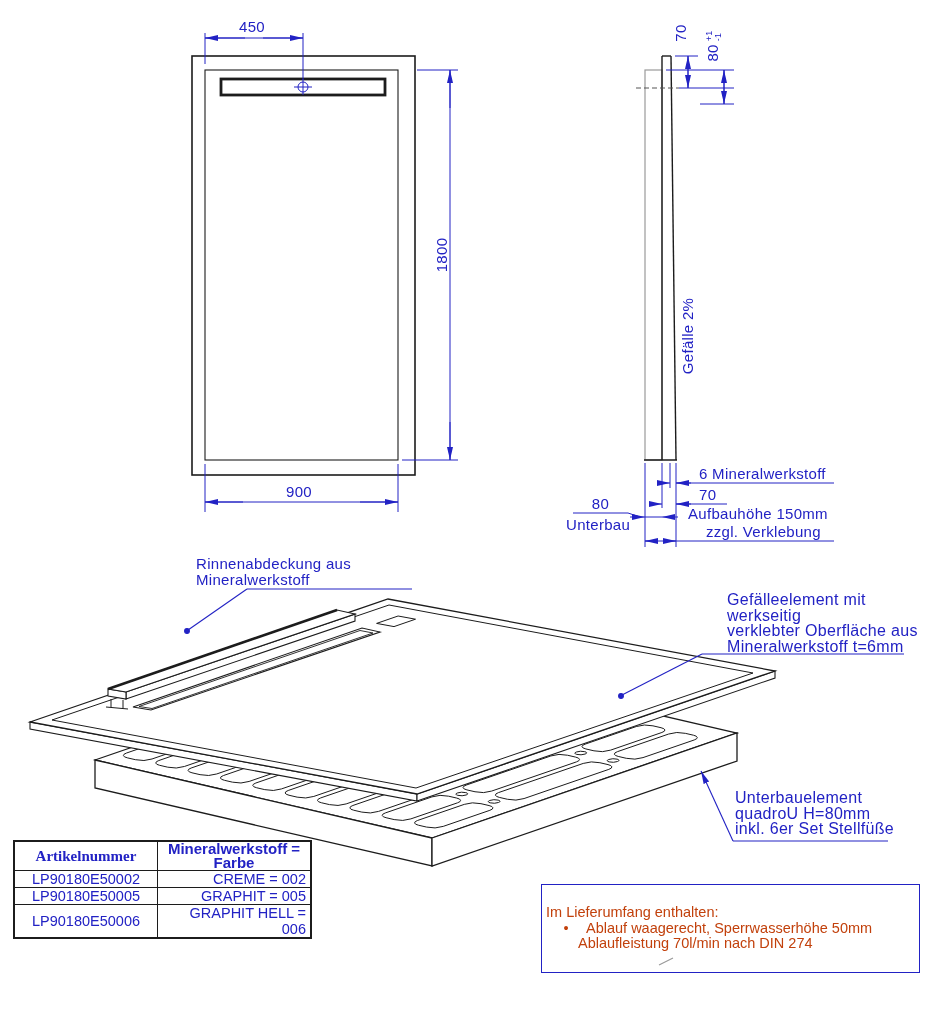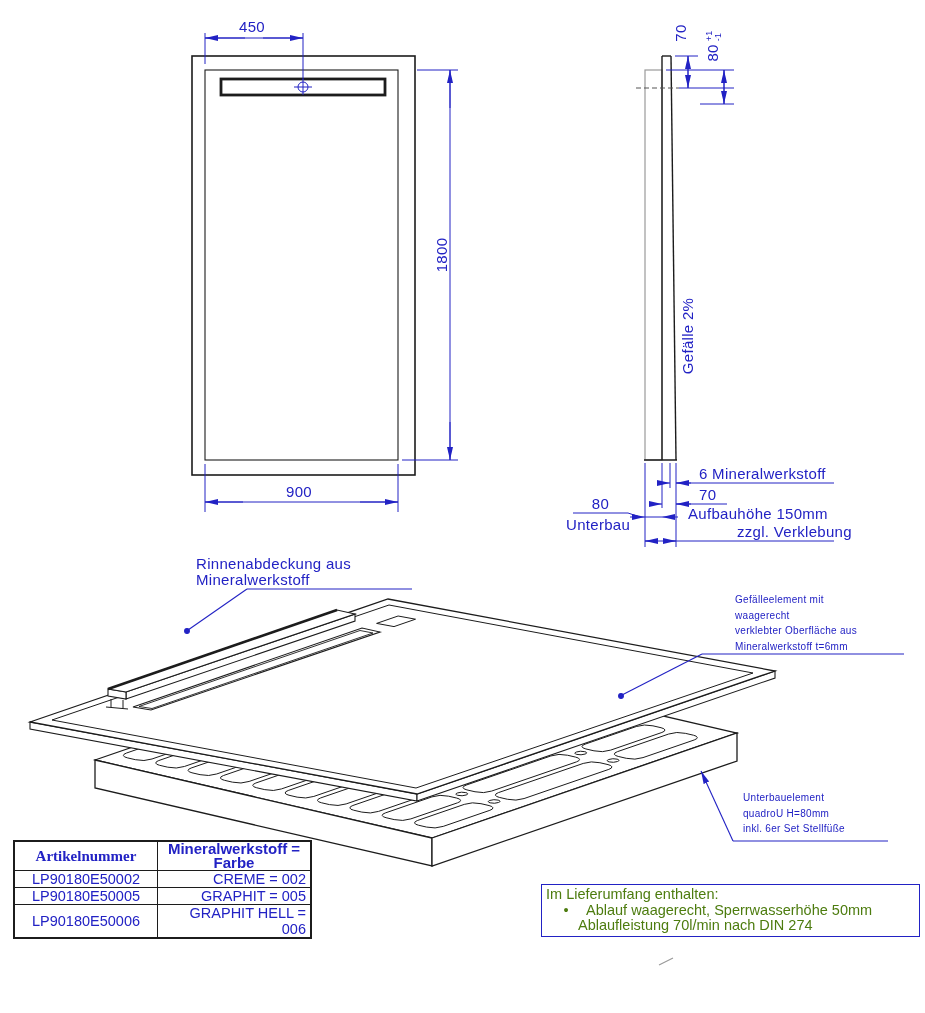--- a/index.html
+++ b/index.html
@@ -4,32 +4,32 @@
 <style>
   html,body{margin:0;padding:0;background:#fff;}
   .canvas{position:relative;width:925px;height:1013px;background:#ffffff;overflow:hidden;
           font-family:"Liberation Sans",sans-serif;color:#2222c4;border-radius:21px;}
   svg{position:absolute;left:0;top:0;}
   .lbl{position:absolute;color:#2222c4;font-size:15px;letter-spacing:.3px;white-space:nowrap;line-height:16px;}
   .lbl.c{text-align:center;}
   .rot{position:absolute;transform:translate(-50%,-50%) rotate(-90deg);transform-origin:center;
        color:#2222c4;font-size:15px;letter-spacing:.3px;white-space:nowrap;}
   .tol{display:inline-block;font-size:9px;line-height:9px;vertical-align:middle;margin-left:3px;text-align:left;}
-  .small-note{font-size:10px;line-height:15.5px;margin-left:8px;}
+  .small-note{font-size:16px;line-height:15.5px;}
   
   .parts-table{position:absolute;left:13px;top:840px;width:299px;border-collapse:collapse;
                border:2px solid #1c1c1c;table-layout:fixed;}
   .parts-table th,.parts-table td{border:1px solid #1c1c1c;padding:0 4px;color:#2222c4;overflow:hidden;}
   .parts-table th{font-size:15px;font-weight:bold;height:28px;line-height:14px;text-align:center;}
   .parts-table td{font-size:14.5px;height:16px;}
   .parts-table td.c1{text-align:center;width:134px;}
   .parts-table td.c2{text-align:right;}
   
   .delivery{position:absolute;left:541px;top:884px;width:369px;height:47px;border:1.6px solid #2222c4;
-            padding:2px 4px;font-size:14.5px;line-height:15.5px;color:#4d7c0f;}
+            padding:20px 4px;font-size:14.5px;line-height:15.5px;color:#c2410c;}
   .delivery .row{display:flex;}
   .delivery .bullet{width:40px;text-align:center;}
   .delivery .ind{margin-left:32px;}
 </style>
 </head>
 <body>
 
 <div class="canvas">
 
   <svg width="925" height="1013" viewBox="0 0 925 1013">
@@ -220,31 +220,31 @@
 
   <div class="rot" style="left:680px;top:33px;">70</div>
   <div class="rot" style="left:714px;top:46px;">
     <span>80</span><span class="tol"><div>+1</div><div>-1</div></span>
   </div>
   <div class="rot" style="left:687px;top:336px;">Gefälle 2%</div>
 
   <div class="lbl" style="left:699px;top:466px;">6 Mineralwerkstoff</div>
   <div class="lbl" style="left:699px;top:487px;">70</div>
   <div class="lbl" style="left:688px;top:506px;">Aufbauhöhe 150mm</div>
-  <div class="lbl" style="left:706px;top:524px;margin-left:31px;">zzgl. Verklebung</div>
+  <div class="lbl" style="left:706px;top:524px;">zzgl. Verklebung</div>
   <div class="lbl c" style="left:573px;top:496px;width:55px;">80</div>
   <div class="lbl" style="left:566px;top:517px;">Unterbau</div>
 
   <div class="lbl" style="left:196px;top:556px;">
     <div>Rinnenabdeckung aus</div>
     <div>Mineralwerkstoff</div>
   </div>
   <div class="lbl small-note" style="left:727px;top:592px;">
     <div>Gefälleelement mit</div>
-    <div>waagerecht</div>
+    <div>werkseitig</div>
     <div>verklebter Oberfläche aus</div>
     <div>Mineralwerkstoff t=6mm</div>
   </div>
   <div class="lbl small-note" style="left:735px;top:790px;">
     <div>Unterbauelement</div>
     <div>quadroU H=80mm</div>
     <div>inkl. 6er Set Stellfüße</div>
   </div>
 
   <table class="parts-table">

